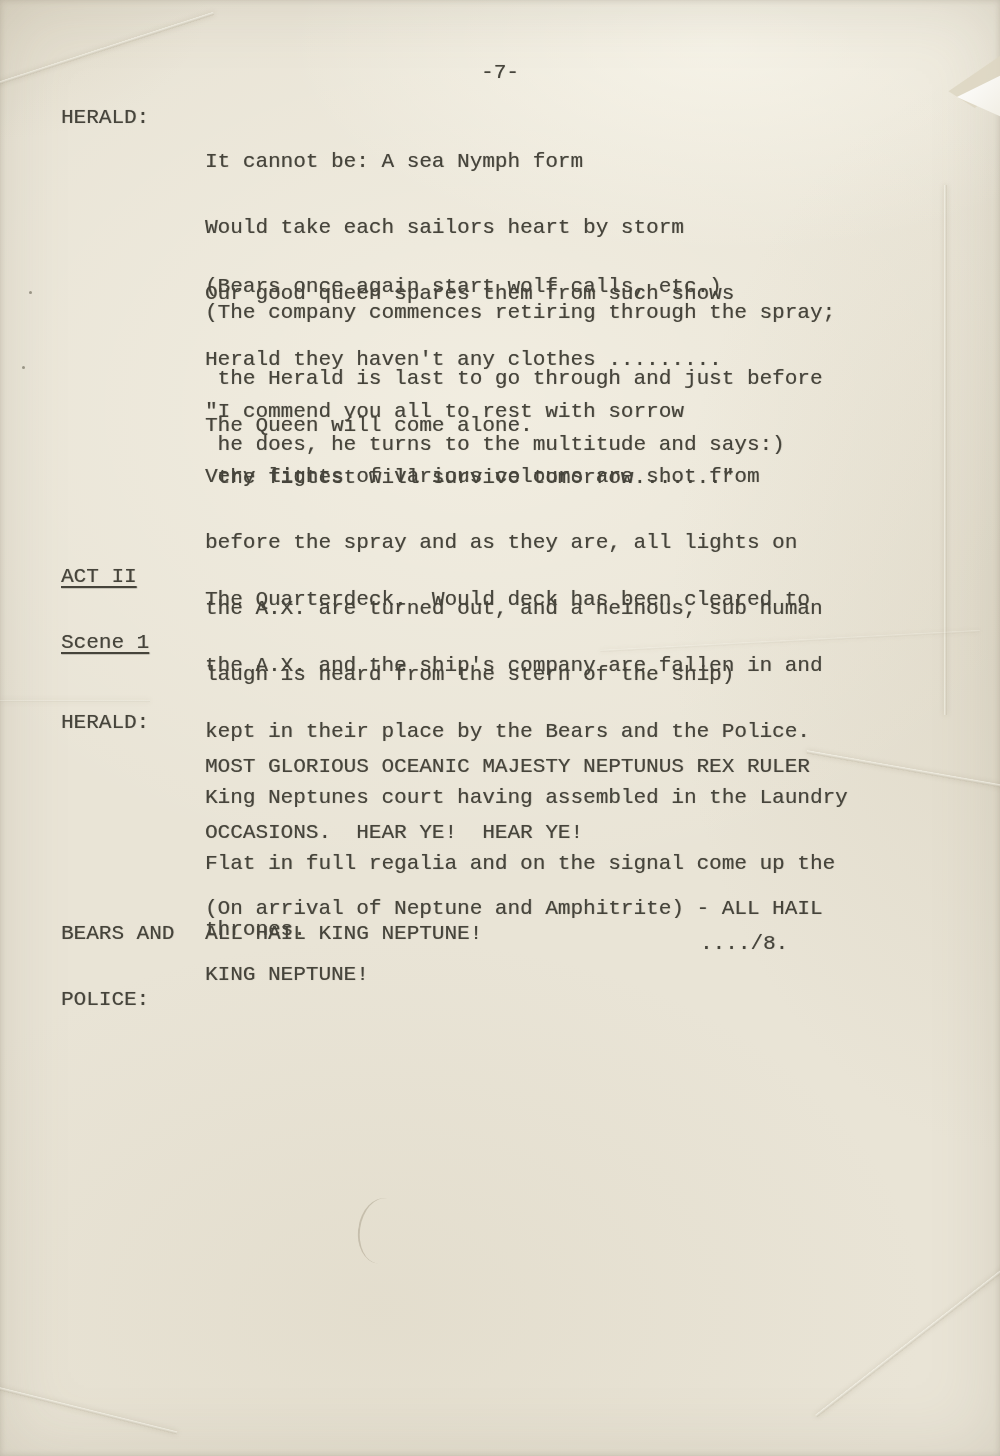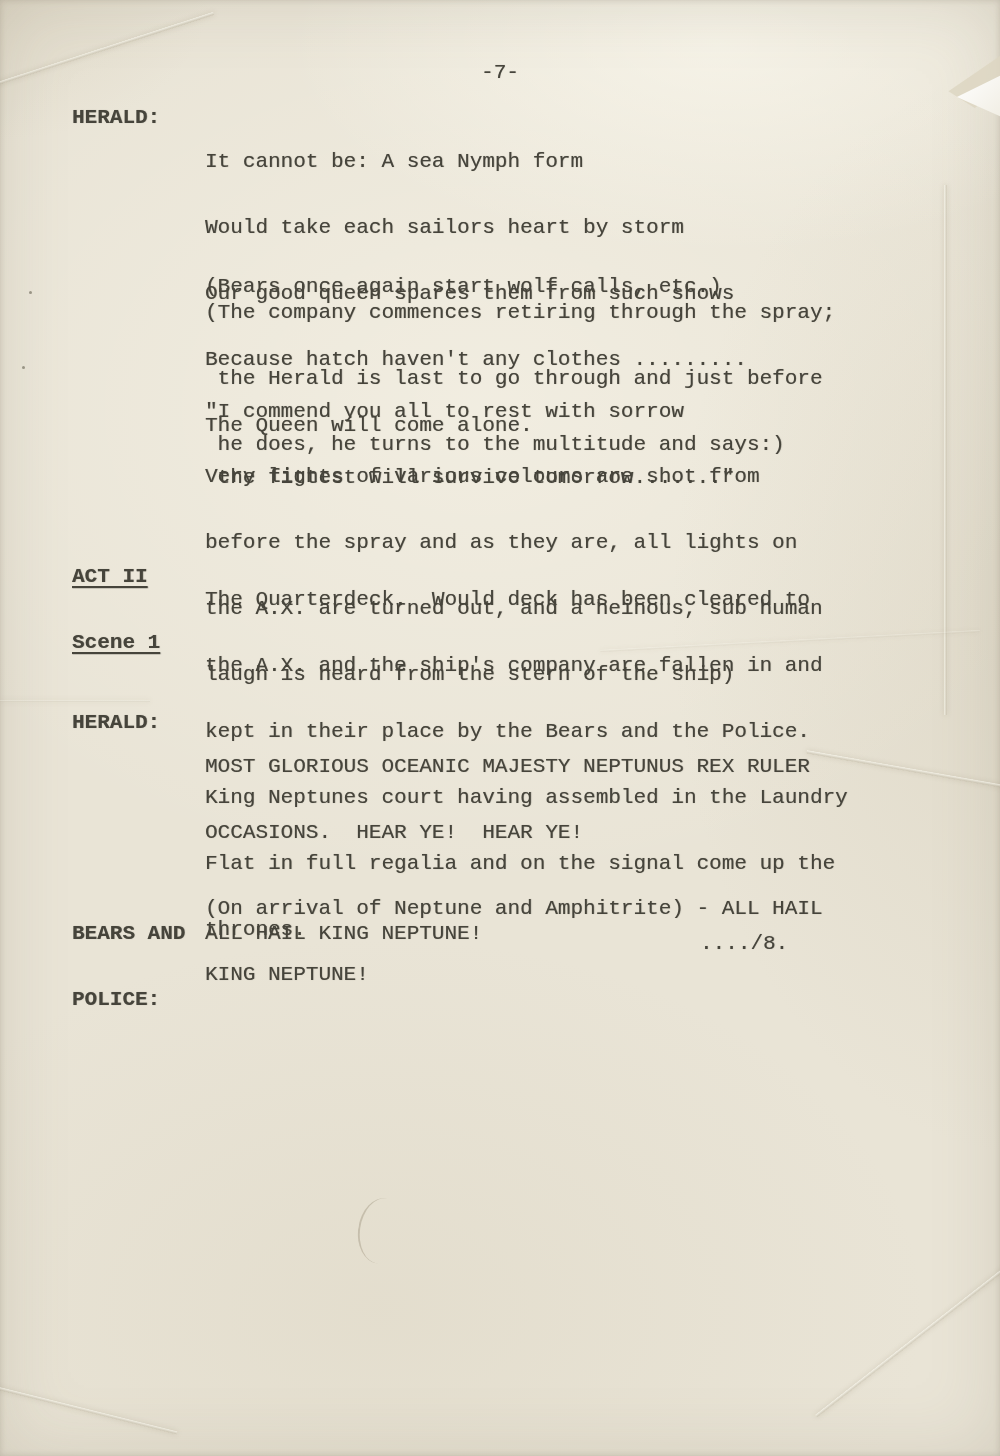--- a/index.html
+++ b/index.html
@@ -21,21 +21,21 @@
     box-shadow: inset 0 0 70px rgba(120,110,88,0.18), inset 0 0 6px rgba(110,100,80,0.25);
     color:var(--ink);
   }
   .tw {
     position:absolute;
     font-size:21px; line-height:22px; white-space:pre;
     color:var(--ink);
     text-shadow:0.4px 0.4px 0.7px rgba(70,68,58,0.55);
     letter-spacing:0;
   }
-  .speaker { left:72px;font-weight:bold; }
+  .speaker { left:61px; }
   .content { left:205px; }
   .pageno  { left:0; width:100%; text-align:center; }
   .u { text-decoration:underline; text-decoration-thickness:1.6px; text-underline-offset:4px; }
   .crease { position:absolute; pointer-events:none; }
   .ln {
     background:linear-gradient(to bottom, rgba(255,255,248,0.55), rgba(150,140,115,0.32));
     box-shadow:0 0 5px rgba(150,140,115,0.28);
   }
   .lnv {
     background:linear-gradient(to right, rgba(255,255,248,0.5), rgba(150,140,115,0.28));
@@ -78,21 +78,21 @@
   <div class="speck" style="left:29px; top:291px;"></div>
   <div class="speck" style="left:22px; top:366px;"></div>
 
   <div class="tw pageno" style="top:62px">-7-</div>
 
   <div class="tw speaker" style="top:107px">HERALD:</div>
   <div class="tw content" style="top:107px">
     <div>It cannot be: A sea Nymph form</div>
     <div>Would take each sailors heart by storm</div>
     <div>Our good queen spares them from such shows</div>
-    <div>Because hatch haven't any clothes .........</div>
+    <div>Herald they haven't any clothes .........</div>
     <div>The Queen will come alone.</div>
   </div>
 
   <div class="tw content" style="top:232px">
     <div>(Bears once again start wolf calls, etc.)</div>
   </div>
 
   <div class="tw content" style="top:258px">
     <div>(The company commences retiring through the spray;</div>
     <div> the Herald is last to go through and just before</div>

